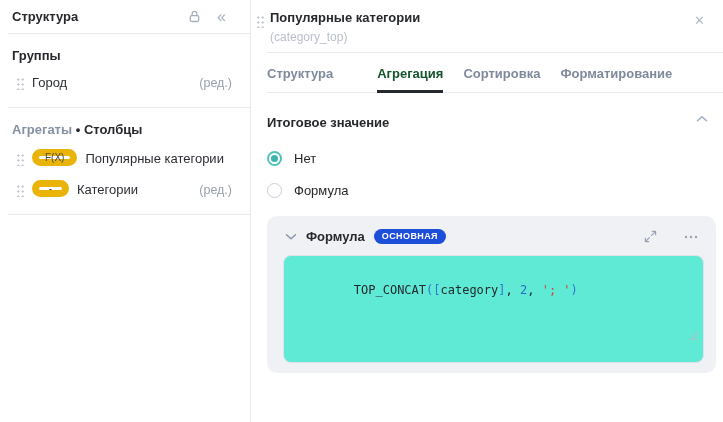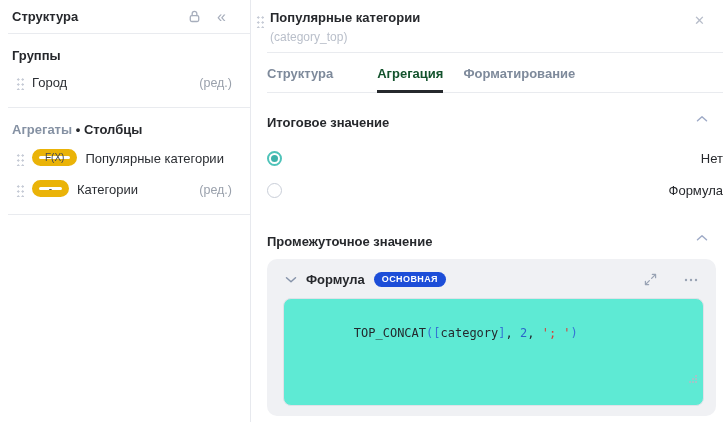--- a/index.html
+++ b/index.html
@@ -46,21 +46,21 @@
 
   .tabs { display:flex; gap:20px; margin-left:16px; border-bottom:1px solid #e9ebef; }
   .tab { padding:13px 0 9px 0; font-weight:bold; color:#7e8a9b; cursor:pointer; border-bottom:3px solid transparent; margin-bottom:-1px; }
   .tab.active { color:#14532d; border-bottom-color:#26292d;margin-left:24px; }
 
   .section-h { display:flex; align-items:flex-start; margin:0 15px 0 16px; }
   .section-h.first { padding:22px 0 12px 0; }
   .section-h.second { padding:28px 0 0 0; }
   .section-title { font-weight:bold; flex:1; }
 
-  .radio-row { display:flex; align-items:center; gap:12px; height:32px; margin-left:16px; cursor:pointer;justify-content:space-between; }
+  .radio-row { display:flex; align-items:center; gap:12px; height:32px; margin-left:16px; cursor:pointer; }
   .radio { width:15px; height:15px; border-radius:50%; border:1px solid #c9ced8; background:#fff; position:relative; flex:0 0 15px; }
   .radio.checked { border:2px solid #4fc3b9; }
   .radio.checked::after { content:''; position:absolute; left:2px; top:2px; width:7px; height:7px; border-radius:50%; background:#3db3aa; }
 
   .formula-card { margin:10px 7px 0 16px; height:157px; background:#f0f1f4; border-radius:10px; }
   .fc-header { display:flex; align-items:center; gap:9px; padding:12px 16px 10px 18px; }
   .fc-title { font-weight:bold; color:#26282c; cursor:pointer; }
   .badge-main {
     background:#1d4ed8; color:#fff; font-size:9px; font-weight:bold;
     letter-spacing:.4px; padding:3px 8px; border-radius:9px; line-height:1.1;
@@ -136,20 +136,21 @@
         <div class="p-title">Популярные категории</div>
         <div class="p-subtitle">(category_top)</div>
       </div>
       <span class="p-close">✕</span>
     </div>
     <div class="p-divider"></div>
 
     <div class="tabs">
       <div class="tab">Структура</div>
       <div class="tab active">Агрегация</div>
+      <div class="tab">Сортировка</div>
       <div class="tab">Форматирование</div>
     </div>
 
     <div class="section-h first">
       <span class="section-title">Итоговое значение</span>
       <span class="icon-btn">
         <svg width="12" height="8" viewBox="0 0 12 8" fill="none" stroke="#9fabc7" stroke-width="1.5" stroke-linecap="round" stroke-linejoin="round">
           <path d="M1.5 5.7 L6 1.7 L10.5 5.7"></path>
         </svg>
       </span>
@@ -157,28 +158,20 @@
 
     <div class="radio-row">
       <span class="radio checked"></span>
       <span>Нет</span>
     </div>
     <div class="radio-row">
       <span class="radio"></span>
       <span>Формула</span>
     </div>
 
-    <div class="section-h second">
-      <span class="section-title">Промежуточное значение</span>
-      <span class="icon-btn">
-        <svg width="12" height="8" viewBox="0 0 12 8" fill="none" stroke="#9fabc7" stroke-width="1.5" stroke-linecap="round" stroke-linejoin="round">
-          <path d="M1.5 5.7 L6 1.7 L10.5 5.7"></path>
-        </svg>
-      </span>
-    </div>
 
     <div class="formula-card">
       <div class="fc-header">
         <span class="icon-btn">
           <svg width="12" height="8" viewBox="0 0 12 8" fill="none" stroke="#8794aa" stroke-width="1.5" stroke-linecap="round" stroke-linejoin="round">
             <path d="M1.5 1.7 L6 5.7 L10.5 1.7"></path>
           </svg>
         </span>
         <span class="fc-title">Формула</span>
         <span class="badge-main">ОСНОВНАЯ</span>

